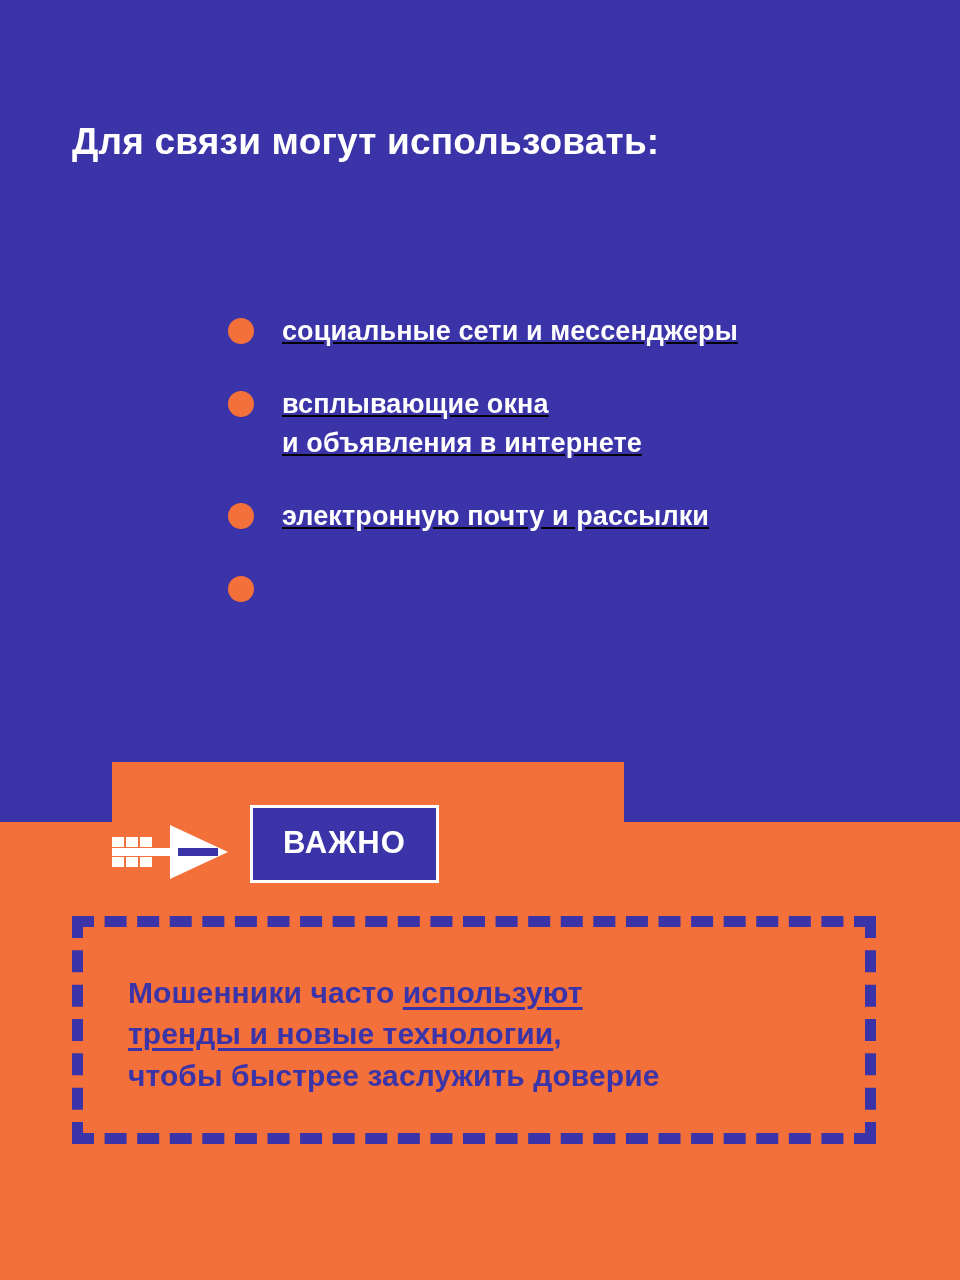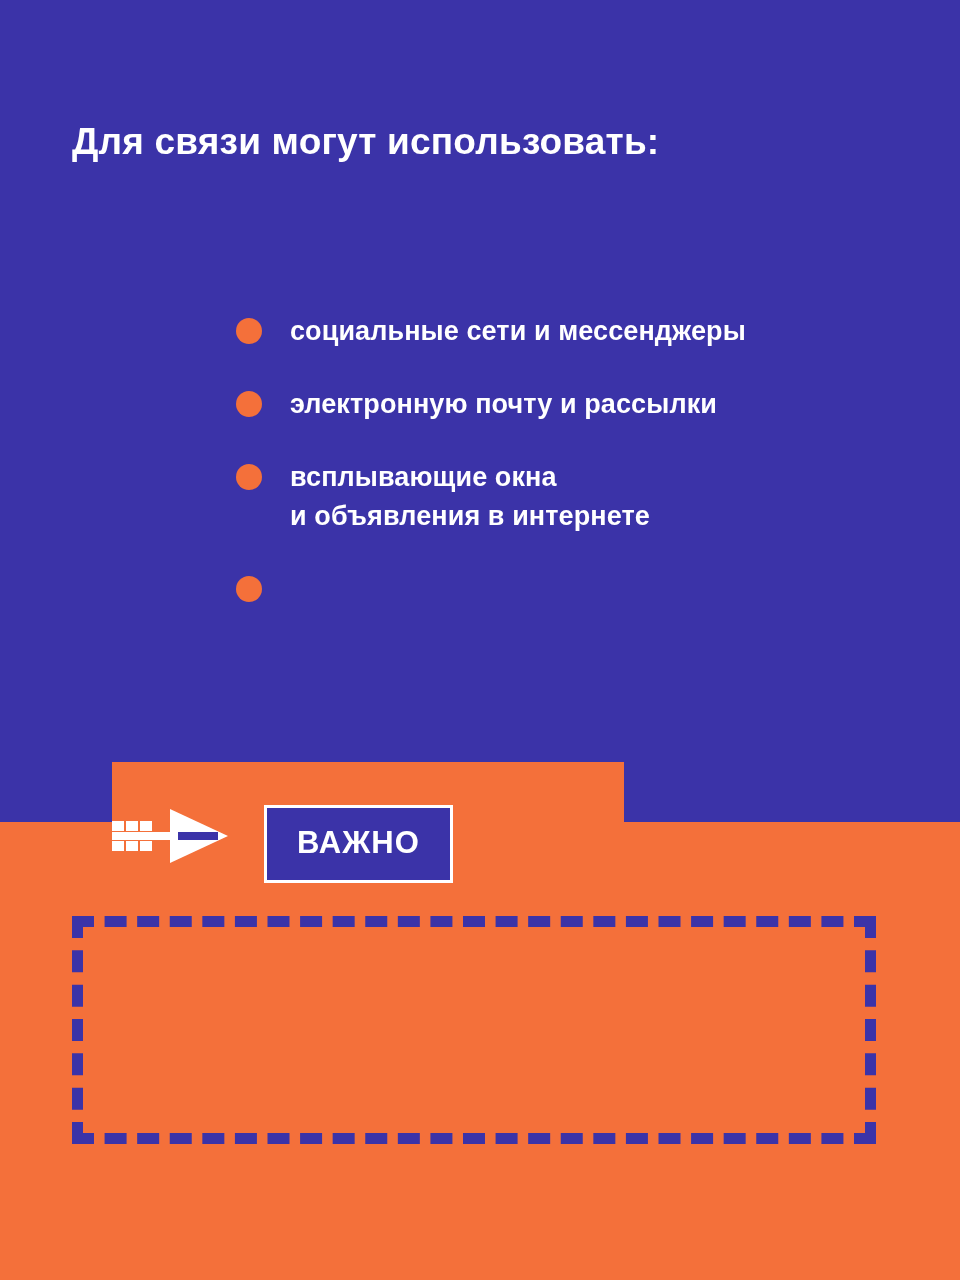--- a/index.html
+++ b/index.html
@@ -39,23 +39,24 @@
     width: 700px;
     color: #ffffff;
     font-size: 37px;
     line-height: 1.32;
     font-weight: 700;
     letter-spacing: 0.2px;
   }
 
   .bullet-list {
     position: absolute;
-    left: 236px;
+    left: 228px;
     top: 312px;
     width: 700px;
+    text-decoration: underline;
   }
   .bullet-row {
     display: flex;
     align-items: flex-start;
     margin-bottom: 34px;
   }
   .bullet-dot {
     width: 26px;
     height: 26px;
     border-radius: 50%;
@@ -92,23 +93,22 @@
     height: 458px;
     background: #f4703a;
   }
 
   
   .important-row {
     position: absolute;
     left: 112px;
     top: 805px;
     display: flex;
-    align-items: flex-start;
+    align-items: flex-end;
     height: 78px;
-    gap: 14px;
   }
   .arrow-icon {
     width: 124px;
     height: 62px;
     position: relative;
     flex: 0 0 auto;
   }
   .important-badge {
     margin-left: 14px;
     background: #3b33a8;
@@ -163,27 +163,27 @@
 
   <div class="bullet-list">
 
     <div class="bullet-row">
       <span class="bullet-dot"></span>
       <span class="bullet-text">социальные сети и мессенджеры</span>
     </div>
 
     <div class="bullet-row">
       <span class="bullet-dot"></span>
-      <span class="bullet-text">электронную почту и рассылки</span>
-    </div>
-
-    <div class="bullet-row">
-      <span class="bullet-dot"></span>
       <span class="bullet-text">всплывающие окна
 и объявления в интернете</span>
+    </div>
+
+    <div class="bullet-row">
+      <span class="bullet-dot"></span>
+      <span class="bullet-text">электронную почту и рассылки</span>
     </div>
 
     <div class="bullet-row">
       <span class="bullet-dot"></span>
     </div>
 
   </div>
 
   <div class="orange-tab"></div>
 
@@ -201,14 +201,19 @@
         <rect x="0" y="27" width="62" height="8" fill="#ffffff"></rect>
         <polygon points="58,4 58,58 116,31" fill="#ffffff"></polygon>
         <rect x="66" y="27" width="40" height="8" fill="#3b33a8"></rect>
       </svg>
     </span>
     <span class="important-badge">ВАЖНО</span>
   </div>
 
   <div class="note-box"></div>
 
+  <div class="note-text">
+    <span>Мошенники часто </span><span class="u">используют </span><br>
+    <span class="u">тренды и новые технологии</span><span>,</span><br>
+    <span>чтобы быстрее заслужить доверие</span>
+  </div>
 
 </div>
 
 </body></html>

